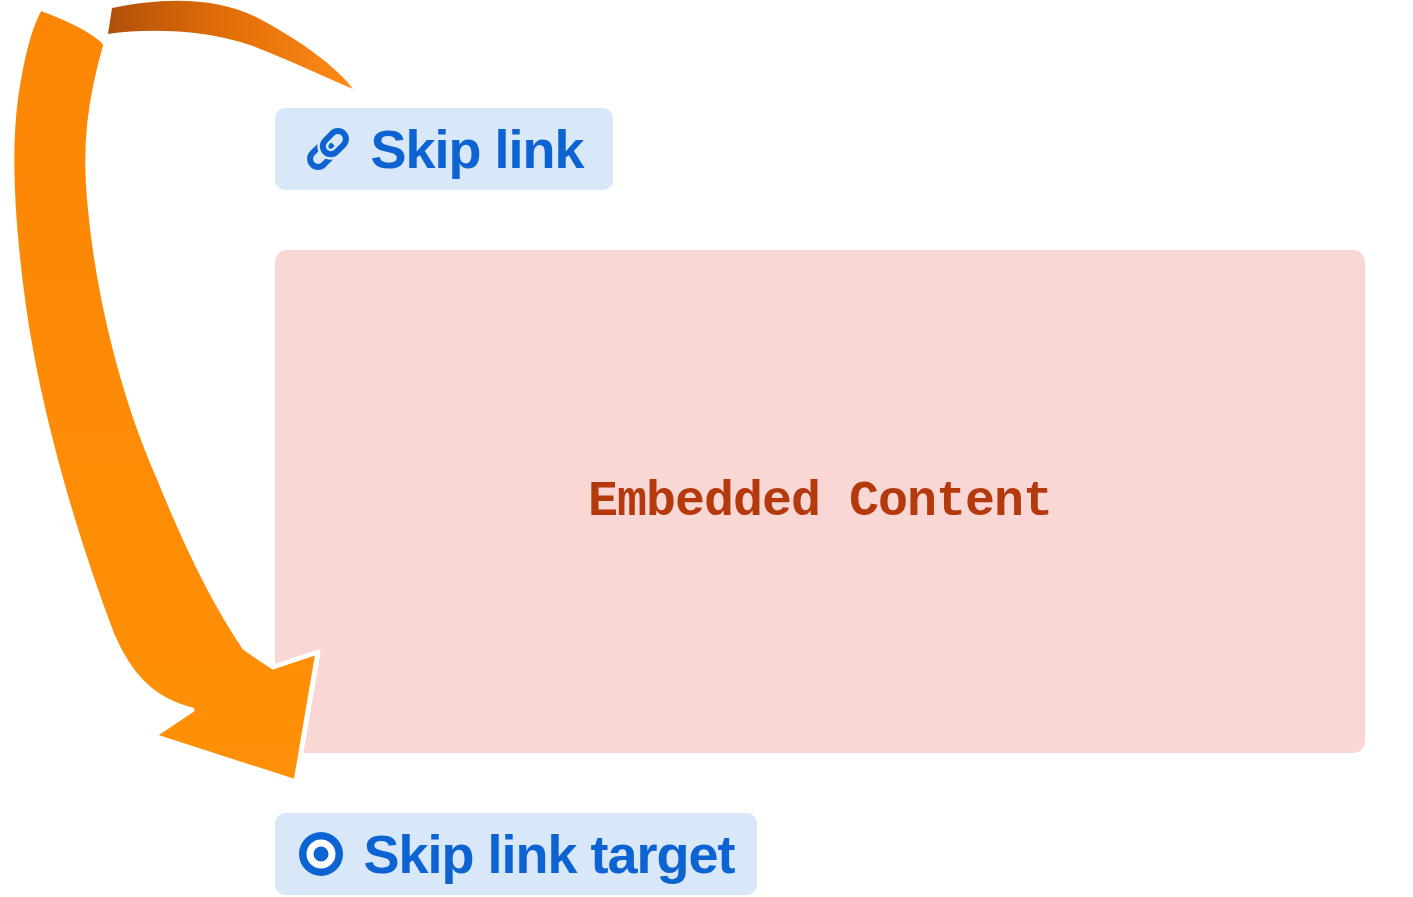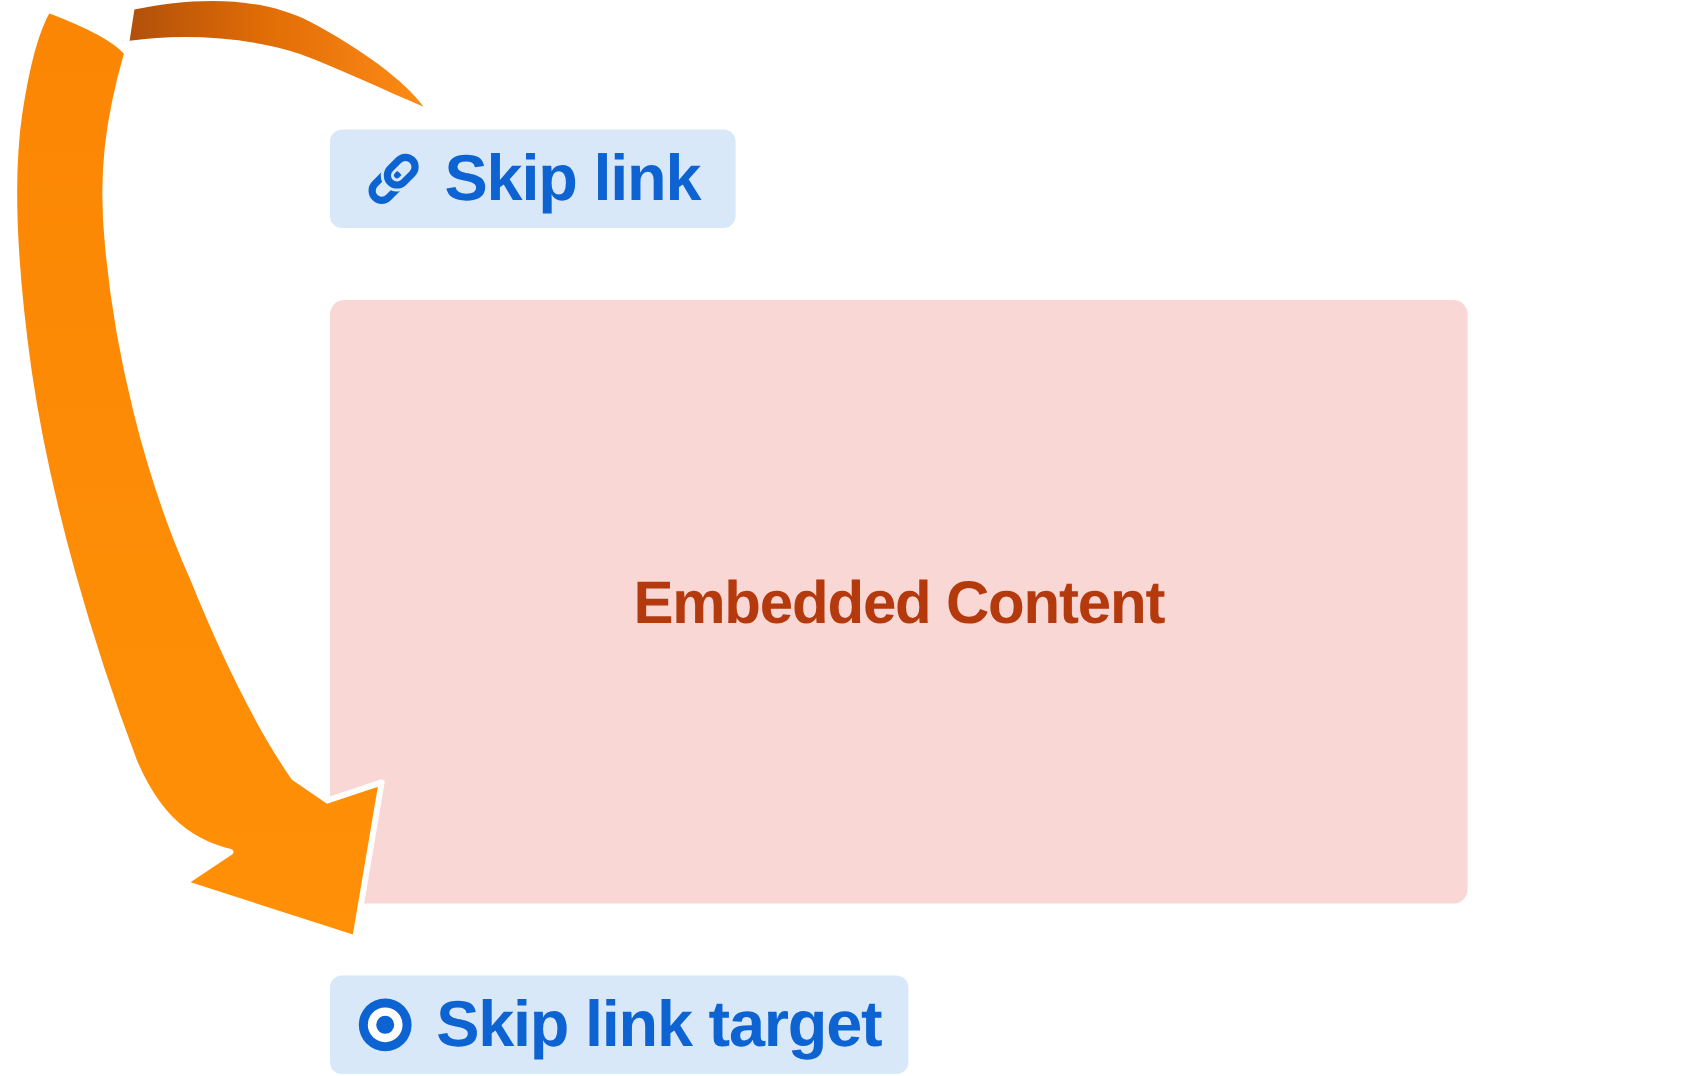--- a/index.html
+++ b/index.html
@@ -24,26 +24,27 @@
     font-size: 54px;
     letter-spacing: -1px;
     white-space: nowrap;
   }
   .chip .icon { display: flex; align-items: center; justify-content: center; }
   .chip-skip-link   { left: 275px; top: 108px; width: 338px; height: 82px; }
   .chip-skip-target { left: 275px; top: 813px; width: 482px; height: 82px; }
   .embedded-box {
     position: absolute;
     left: 275px; top: 250px;
-    width: 948px; height: 503px;
+    width: 1090px; height: 503px;
     background: var(--pink_bg, #f8d7d5);
     border-radius: 12px;
     display: flex;
     align-items: center;
     justify-content: center;
+    font-family: Liberation Mono, monospace;
   }
   .embedded-box .label {
     color: var(--red_text, #b43a0d);
     font-weight: bold;
     font-size: 50px;
     letter-spacing: -1px;
   }
   .arrow-layer {
     position: absolute;
     left: 0; top: 0;

